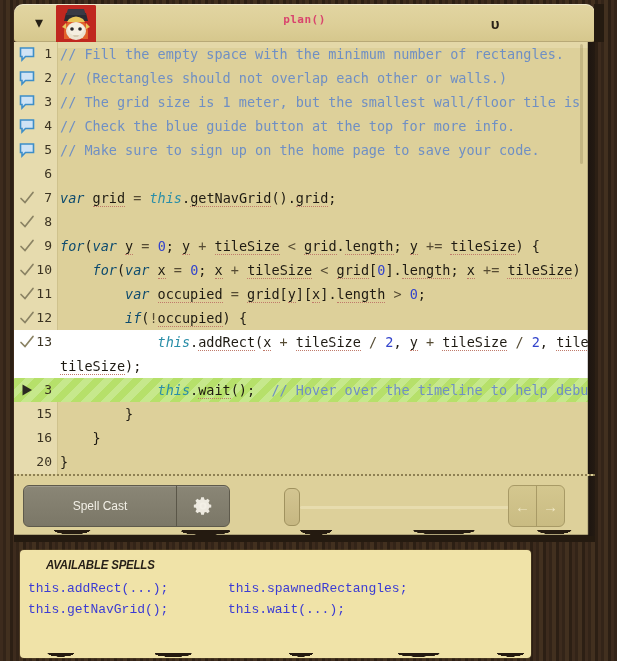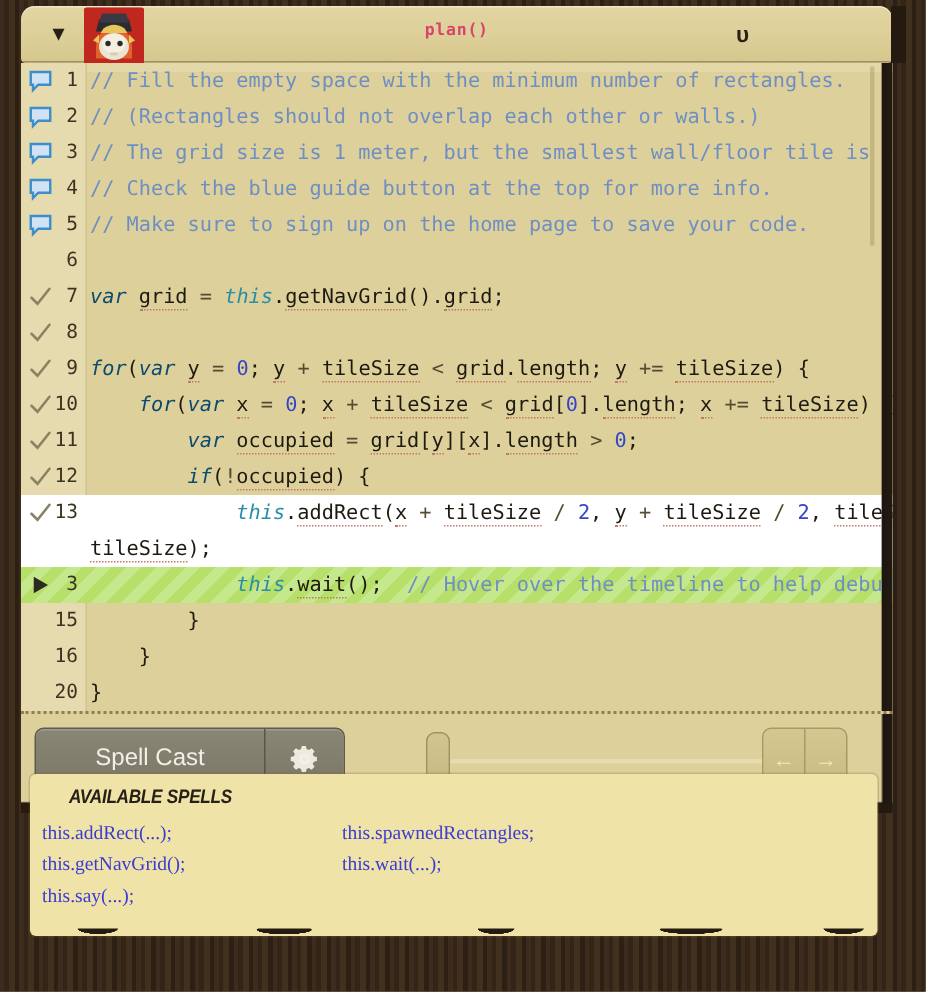--- a/index.html
+++ b/index.html
@@ -219,21 +219,21 @@
     align-items: stretch;
     cursor: pointer;
     box-shadow: inset 0 1px 0 rgba(255,255,255,0.18);
   }
   .cast-label {
     flex: 1;
     display: flex;
     align-items: center;
     justify-content: center;
     color: #f2efe6;
-    font-size: 16px;
+    font-size: 12px;
     font-family: "Liberation Sans", sans-serif;
     border-right: 1px solid #5a5648;
   }
   .cast-gear {
     width: 52px;
     display: flex;
     align-items: center;
     justify-content: center;
     cursor: pointer;
   }
@@ -292,22 +292,22 @@
       radial-gradient(ellipse 26px 8px at 52% 0%, #241a10 60%, rgba(0,0,0,0) 62%),
       radial-gradient(ellipse 50px 6px at 74% 6%, #241a10 60%, rgba(0,0,0,0) 62%),
       radial-gradient(ellipse 28px 7px at 93% 0%, #241a10 60%, rgba(0,0,0,0) 62%),
       linear-gradient(180deg, rgba(0,0,0,0) 0%, rgba(0,0,0,0) 35%, #241a10 45%);
   }
 
   
   #spells {
     position: absolute;
     left: 20px;
-    top: 516px;
-    width: 565px;
+    top: 550px;
+    width: 511px;
     height: 108px;
     background: #f0e3a8;
     border-radius: 4px;
     box-shadow: 0 0 0 1px rgba(120,100,50,0.25);
   }
   #spells::after {
     content: "";
     position: absolute;
     left: 0; right: 0; bottom: -5px; height: 10px;
     background:
@@ -327,21 +327,21 @@
     font-style: italic;
     color: #272018;
     letter-spacing: -0.2px;
     transform: scaleX(0.88);
     transform-origin: left center;
   }
 
   .spell-grid {
     position: absolute;
     left: 8px; top: 28px; right: 8px;
-    font-family: Liberation Serif, serif;
+    font-family: Liberation Mono, monospace;
     font-size: 13px;
   }
   .spell-row { height: 21px; line-height: 21px; white-space: pre; }
   .spell-col { display: inline-block; width: 200px; }
   .spell-link { color: #3b3bd4; cursor: pointer; }
 </style>
 </head>
 <body>
 
 <div id="root">
@@ -445,17 +445,16 @@
     </div>
 
     <div class="torn-bottom"></div>
   </div>
 
   <div id="spells">
     <div class="spells-title">AVAILABLE SPELLS</div>
     <div class="spell-grid">
         <div class="spell-row"><span class="spell-col"><span class="spell-link">this.addRect(...);</span></span><span class="spell-link">this.spawnedRectangles;</span></div>
         <div class="spell-row"><span class="spell-col"><span class="spell-link">this.getNavGrid();</span></span><span class="spell-link">this.wait(...);</span></div>
-        <div class="spell-row"><span class="spell-col"><span class="spell-link">this.say(...);</span></span></div>
       </div>
   </div>
 
 </div>
 
 </body></html>

